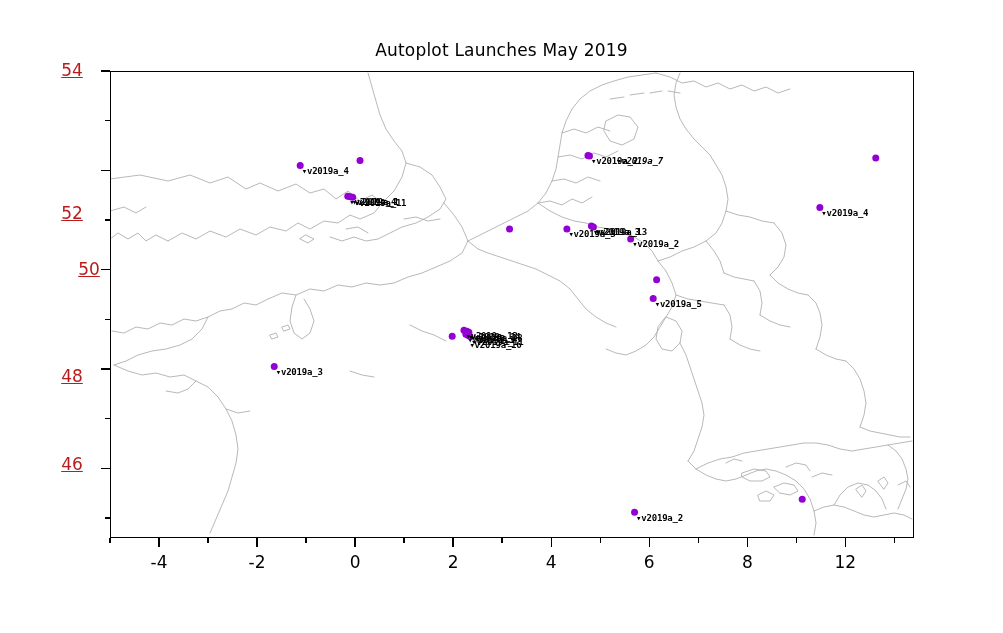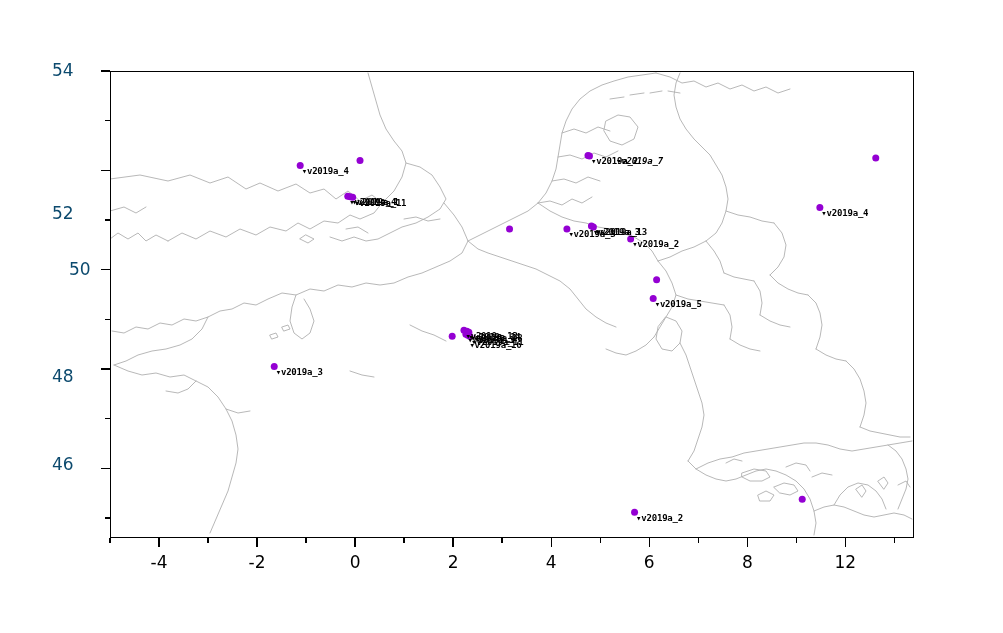--- a/index.html
+++ b/index.html
@@ -48,24 +48,25 @@
     pointer-events: none;
   }
   #map-svg, #points-svg {
     position: absolute;
     left: 0; top: 0;
     width: 100%;
     height: 100%;
   }
   .tick-label-y {
     position: absolute;
-    text-align: left;
+    text-align: center;
     font-size: 17px;
-    color: #0c4a6e;
+    color: #b91c1c;
     width: 40px;
+    text-decoration: underline;
   }
   .tick-label-x {
     position: absolute;
     text-align: center;
     font-size: 17px;
     color: #000000;
     width: 40px;
   }
   .tick-mark {
     position: absolute;
@@ -79,20 +80,21 @@
     color: #000000;
     white-space: nowrap;
     letter-spacing: -0.2px;
   }
 </style>
 </head>
 <body>
 
 <div id="figure">
 
+  <div id="chart-title">Autoplot Launches May 2019</div>
 
   <div id="plot-area">
 
     <svg id="map-svg" viewBox="0 0 804 467" preserveAspectRatio="none">
       <g fill="none" stroke="#b0b0b0" stroke-width="0.9" stroke-linejoin="round" stroke-linecap="round">
 
         <path d="M 0,108 L 30,104 L 58,110 L 80,104 L 100,112 L 118,106 L 136,118 L 150,112
                  L 168,120 L 186,113 L 200,122 L 214,118 L 226,128 L 238,120 L 250,130
                  L 262,124 L 272,132 L 264,142 L 250,148 L 240,144 L 228,152 L 214,150
                  L 200,158 L 188,152 L 176,160 L 160,156 L 146,164 L 130,158 L 116,166

